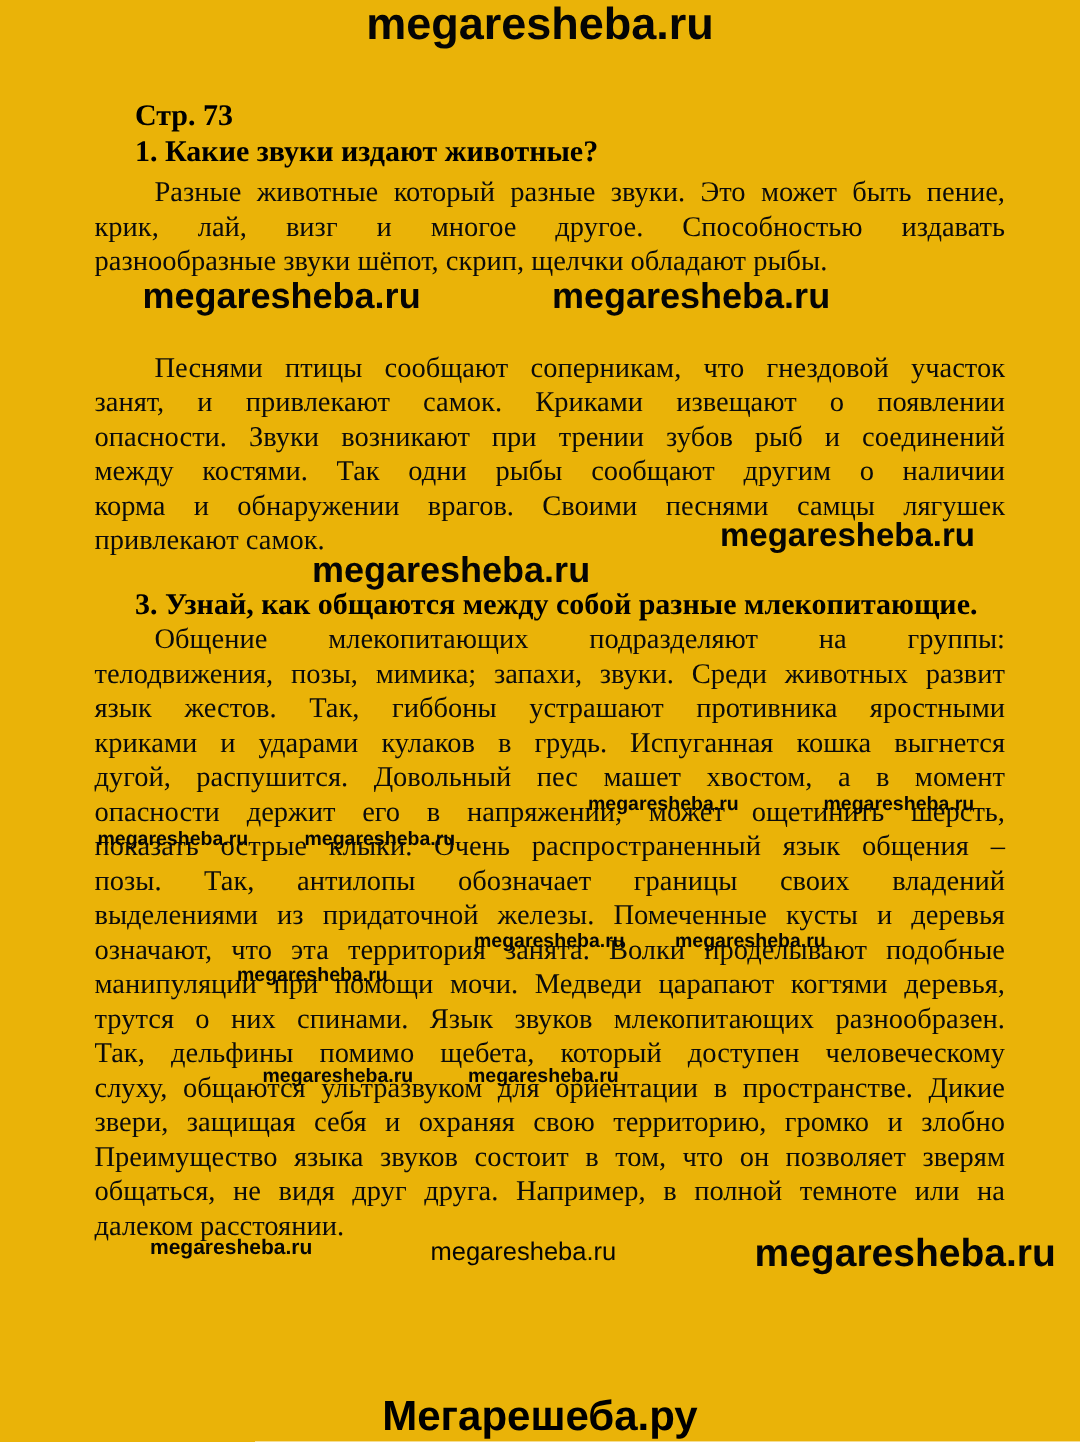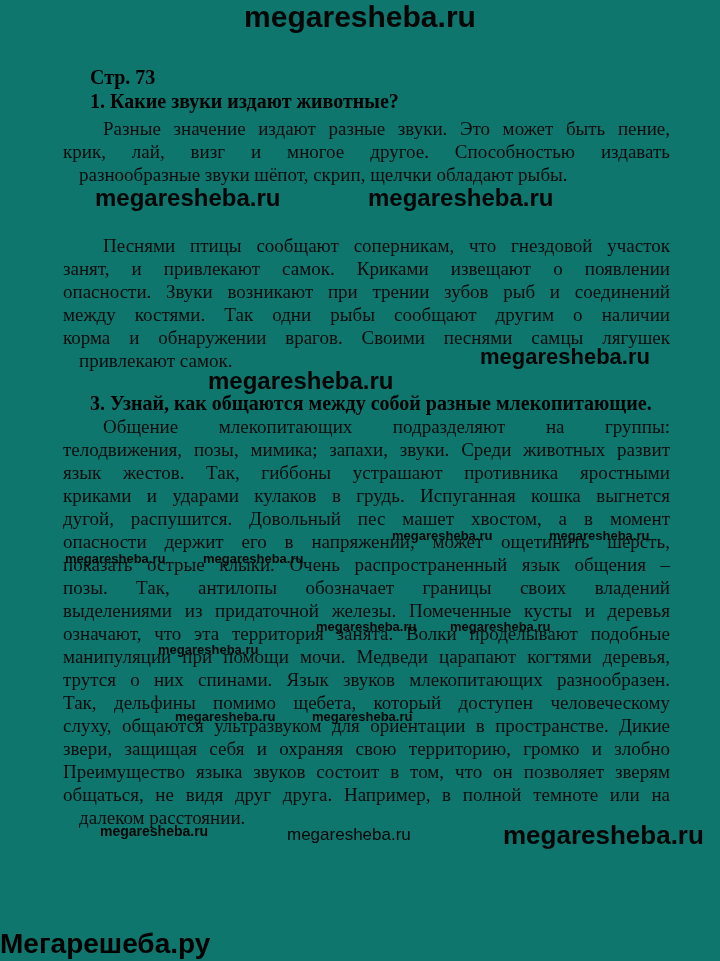--- a/index.html
+++ b/index.html
@@ -1,62 +1,62 @@
 <!DOCTYPE html>
 <html><head>
 <meta charset="utf-8">
 <style>
   html,body { margin:0; padding:0; background:#ffffff; }
   .sheet {
     position:relative; width:720px; height:961px; margin:0 auto;
-    background:#0f766e; overflow:hidden;
+    background:#eab308; overflow:hidden;
     font-family:"Liberation Serif", serif; color:#0b0b0b;
   }
   .heading {
     position:absolute; left:63px;
     font-weight:bold; font-size:20px; line-height:22px;
     white-space:nowrap; color:#000;margin-left:27px;
   }
   .para { position:absolute; left:63px; width:607px; }
   .tline {
     height:23px; line-height:23px; font-size:19px;
     text-align:justify; text-align-last:justify; text-justify:inter-word;
     white-space:normal; overflow:visible;
   }
-  .tline.last { text-align-last:left;margin-left:16px; }
+  .tline.last { text-align-last:left; }
   .tline.first { text-indent:40px; }
   .wm {
     position:absolute; white-space:nowrap; color:#050505;
     font-family:"Liberation Sans", sans-serif; font-weight:700; line-height:1;
   }
   .wm-xl  { font-size:30px; }
   .wm-lg  { font-size:24px; }
   .wm-md  { font-size:22px; }
   .wm-sm  { font-size:13px; }
   .wm-xs  { font-size:14px; }
   .wm-reg { font-size:17px; font-weight:400; }
   .center-line { left:0; right:0; text-align:center; }
   .footer-brand {
-    position:absolute; left:0; right:0; top:928px; 
+    position:absolute; left:0; right:0; top:928px; text-align:center;
     font-family:"Liberation Sans", sans-serif; font-weight:700;
     font-size:28px; color:#000;
   }
 </style>
 </head>
 <body>
 
 <div class="sheet">
 
   <div class="wm wm-xl center-line" style="top:2px">megaresheba.ru</div>
 
   <div class="heading" style="top:66px">Стр. 73</div>
 
   <div class="heading" style="top:90px">1. Какие звуки издают животные?</div>
   <div class="para" style="top:117px">
-      <div class="tline first">Разные значение издают разные звуки. Это может быть пение,</div>
+      <div class="tline first">Разные животные который разные звуки. Это может быть пение,</div>
       <div class="tline">крик, лай, визг и многое другое. Способностью издавать</div>
       <div class="tline last">разнообразные звуки шёпот, скрип, щелчки обладают рыбы.</div>
     </div>
 
   <span class="wm wm-lg" style="top:186px;left:95px">megaresheba.ru</span>
   <span class="wm wm-lg" style="top:186px;left:368px">megaresheba.ru</span>
 
   <div class="para" style="top:234px">
       <div class="tline first">Песнями птицы сообщают соперникам, что гнездовой участок</div>
       <div class="tline">занят, и привлекают самок. Криками извещают о появлении</div>

